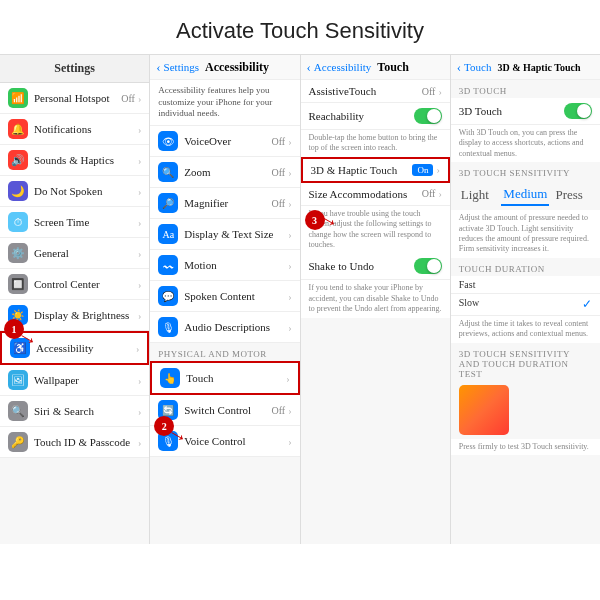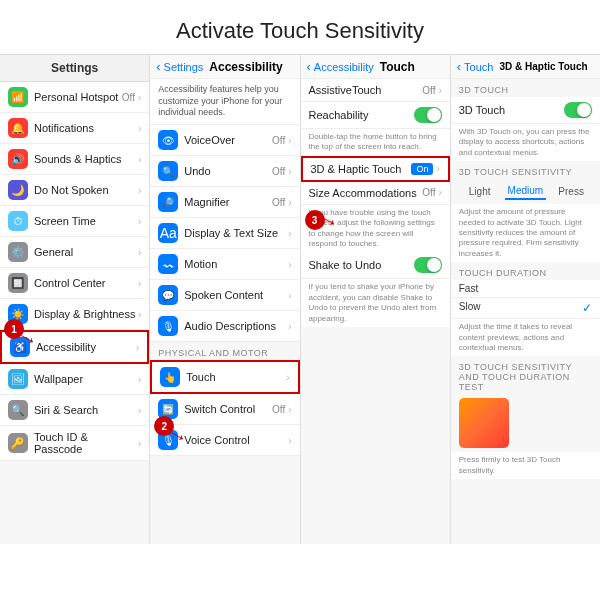--- a/index.html
+++ b/index.html
@@ -27,20 +27,21 @@
     }
 
     
     .panel {
       flex: 1;
       border-right: 1px solid #ddd;
       overflow: hidden;
       font-size: 11px;
       background: #f7f7f7;
       position: relative;
+      font-family: Liberation Serif, serif;
     }
 
     .panel-header {
       background: #f2f2f2;
       padding: 6px 8px;
       font-size: 12px;
       font-weight: 600;
       color: #333;
       border-bottom: 1px solid #ddd;
       text-align: center;
@@ -199,23 +200,23 @@
     
     .sensitivity-bar {
       display: flex;
       align-items: center;
       gap: 4px;
       padding: 4px 8px;
       font-size: 9px;
     }
     .sensitivity-option {
       flex: 1;
-      text-align: center;
+      text-align: left;
       padding: 2px;
-      font-size: 10px;
+      font-size: 13px;
       color: #555;
     }
     .sensitivity-option.active {
       color: #007aff;
       border-bottom: 2px solid #007aff;
     }
 
     .flower-img {
       width: 50px;
       height: 50px;
@@ -342,32 +343,32 @@
     <div class="panel-desc">Accessibility features help you customize your iPhone for your individual needs.</div>
     <div id="panel2-list">
         <div class="list-item">
       <div class="icon-box icon-blue" style="font-size:10px;">👁</div>
       <span class="item-label">VoiceOver</span>
       <span class="item-value">Off</span>
       <span class="chevron">›</span>
     </div>
         <div class="list-item">
       <div class="icon-box icon-blue" style="font-size:10px;">🔍</div>
-      <span class="item-label">Undo</span>
+      <span class="item-label">Zoom</span>
       <span class="item-value">Off</span>
       <span class="chevron">›</span>
     </div>
         <div class="list-item">
       <div class="icon-box icon-blue" style="font-size:10px;">🔎</div>
       <span class="item-label">Magnifier</span>
       <span class="item-value">Off</span>
       <span class="chevron">›</span>
     </div>
         <div class="list-item">
-      <div class="icon-box icon-blue" style="font-size:14px;">Aa</div>
+      <div class="icon-box icon-blue" style="font-size:10px;">Aa</div>
       <span class="item-label">Display &amp; Text Size</span>
 
       <span class="chevron">›</span>
     </div>
         <div class="list-item">
       <div class="icon-box icon-blue" style="font-size:10px;">〰</div>
       <span class="item-label">Motion</span>
 
       <span class="chevron">›</span>
     </div>

